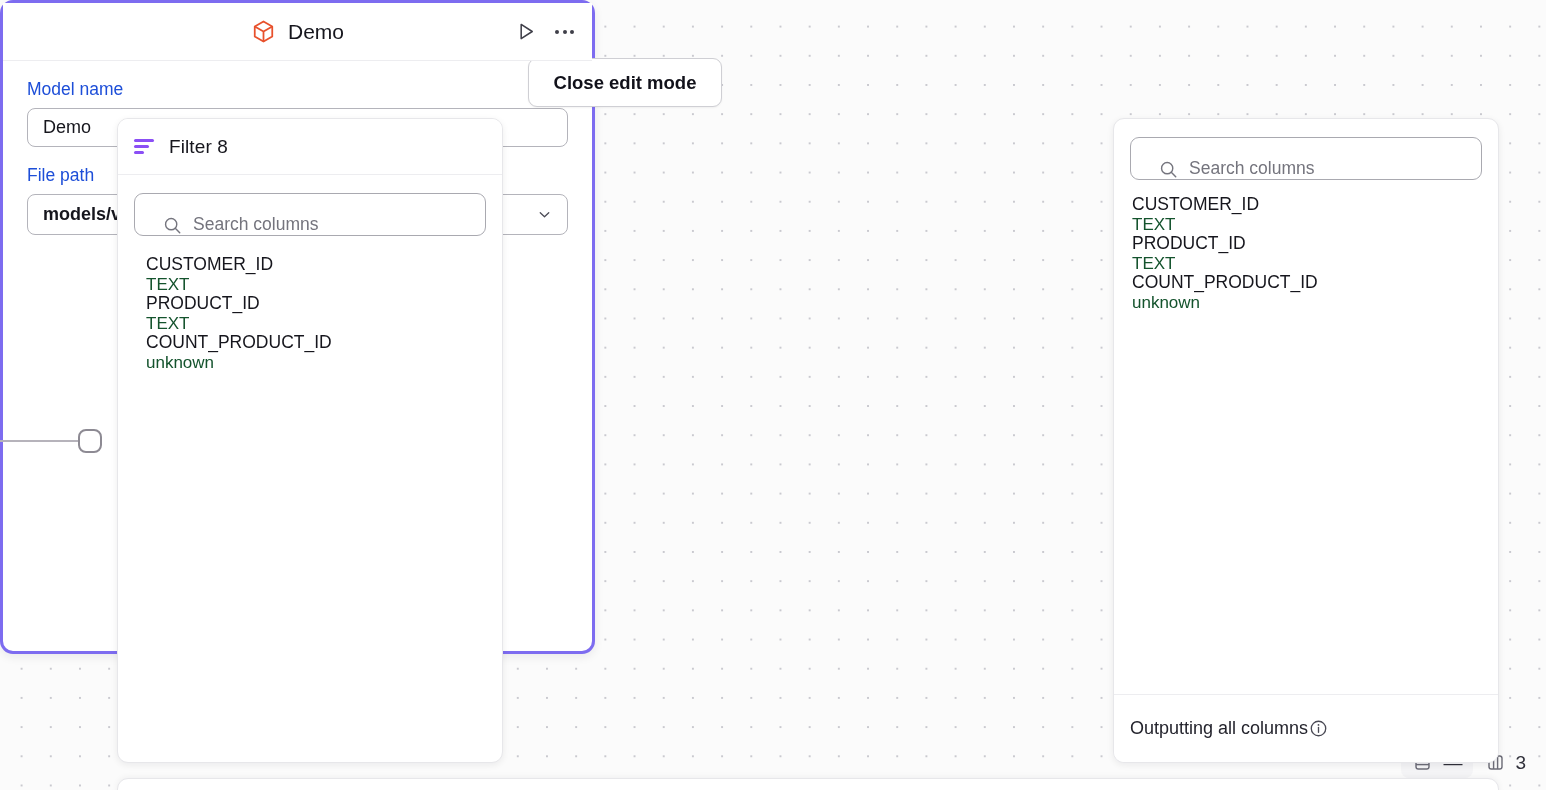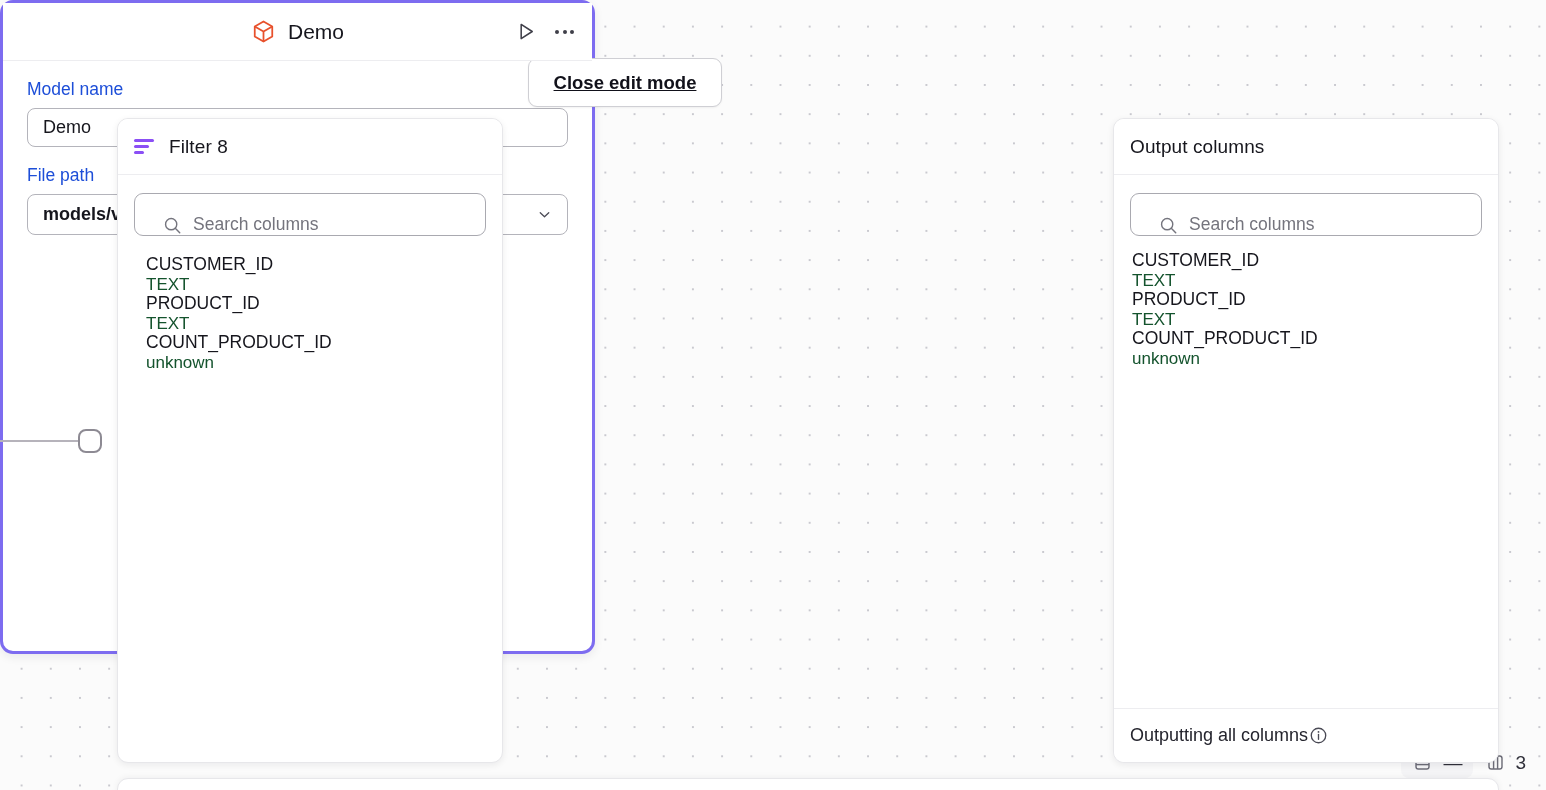--- a/index.html
+++ b/index.html
@@ -57,21 +57,20 @@
     border: 1px solid #cfcfd4;
     border-radius: 9px;
     background: #ffffff;
     font-family: "Liberation Sans", sans-serif;
     font-size: 18.5px;
     font-weight: bold;
     color: #11111a;
     cursor: pointer;
     box-shadow: 0 1px 2px rgba(16,16,24,0.05);
     padding: 0;
-    text-decoration: underline;
   }
 
   
   .panel {
     position: absolute;
     background: #ffffff;
     border: 1px solid #e7e7ea;
     border-radius: 11px;
     box-shadow: 0 2px 7px rgba(20,20,35,0.07);
     box-sizing: border-box;
@@ -276,21 +275,21 @@
     font-size: 19px;
     color: #30303a;
   }
 
   
   .output-footer {
     position: absolute;
     left: 0;
     right: 0;
     bottom: 0;
-    height: 54px;
+    height: 68px;
     border-top: 1px solid #ededf0;
     display: flex;
     align-items: center;
     padding: 0 16px;
     gap: 1px;
     box-sizing: border-box;
     background: #ffffff;
   }
   .output-footer-text {
     font-size: 18px;
@@ -423,23 +422,20 @@
             <line x1="13.2" y1="4.2" x2="13.2" y2="17.8" stroke="#6d6d78" stroke-width="1.5"></line>
           </svg>
         </span>
         <span class="count-num">3</span>
       </span>
     </div>
   </div>
 
   <div class="panel side-panel" id="output-panel" style="left:1113px; top:118px; height:645px;">
 
-    <div class="panel-header">
-      <span class="panel-title">Output columns</span>
-    </div>
 
     <div class="panel-body">
       <div class="search-box">
         <span>
           <svg width="19" height="19" viewBox="0 0 20 20" fill="none">
             <circle cx="8.6" cy="8.6" r="5.9" stroke="#75757e" stroke-width="1.5"></circle>
             <line x1="12.9" y1="12.9" x2="17.6" y2="17.6" stroke="#75757e" stroke-width="1.5" stroke-linecap="round"></line>
           </svg>
         </span>
         <span class="placeholder">Search columns</span>

